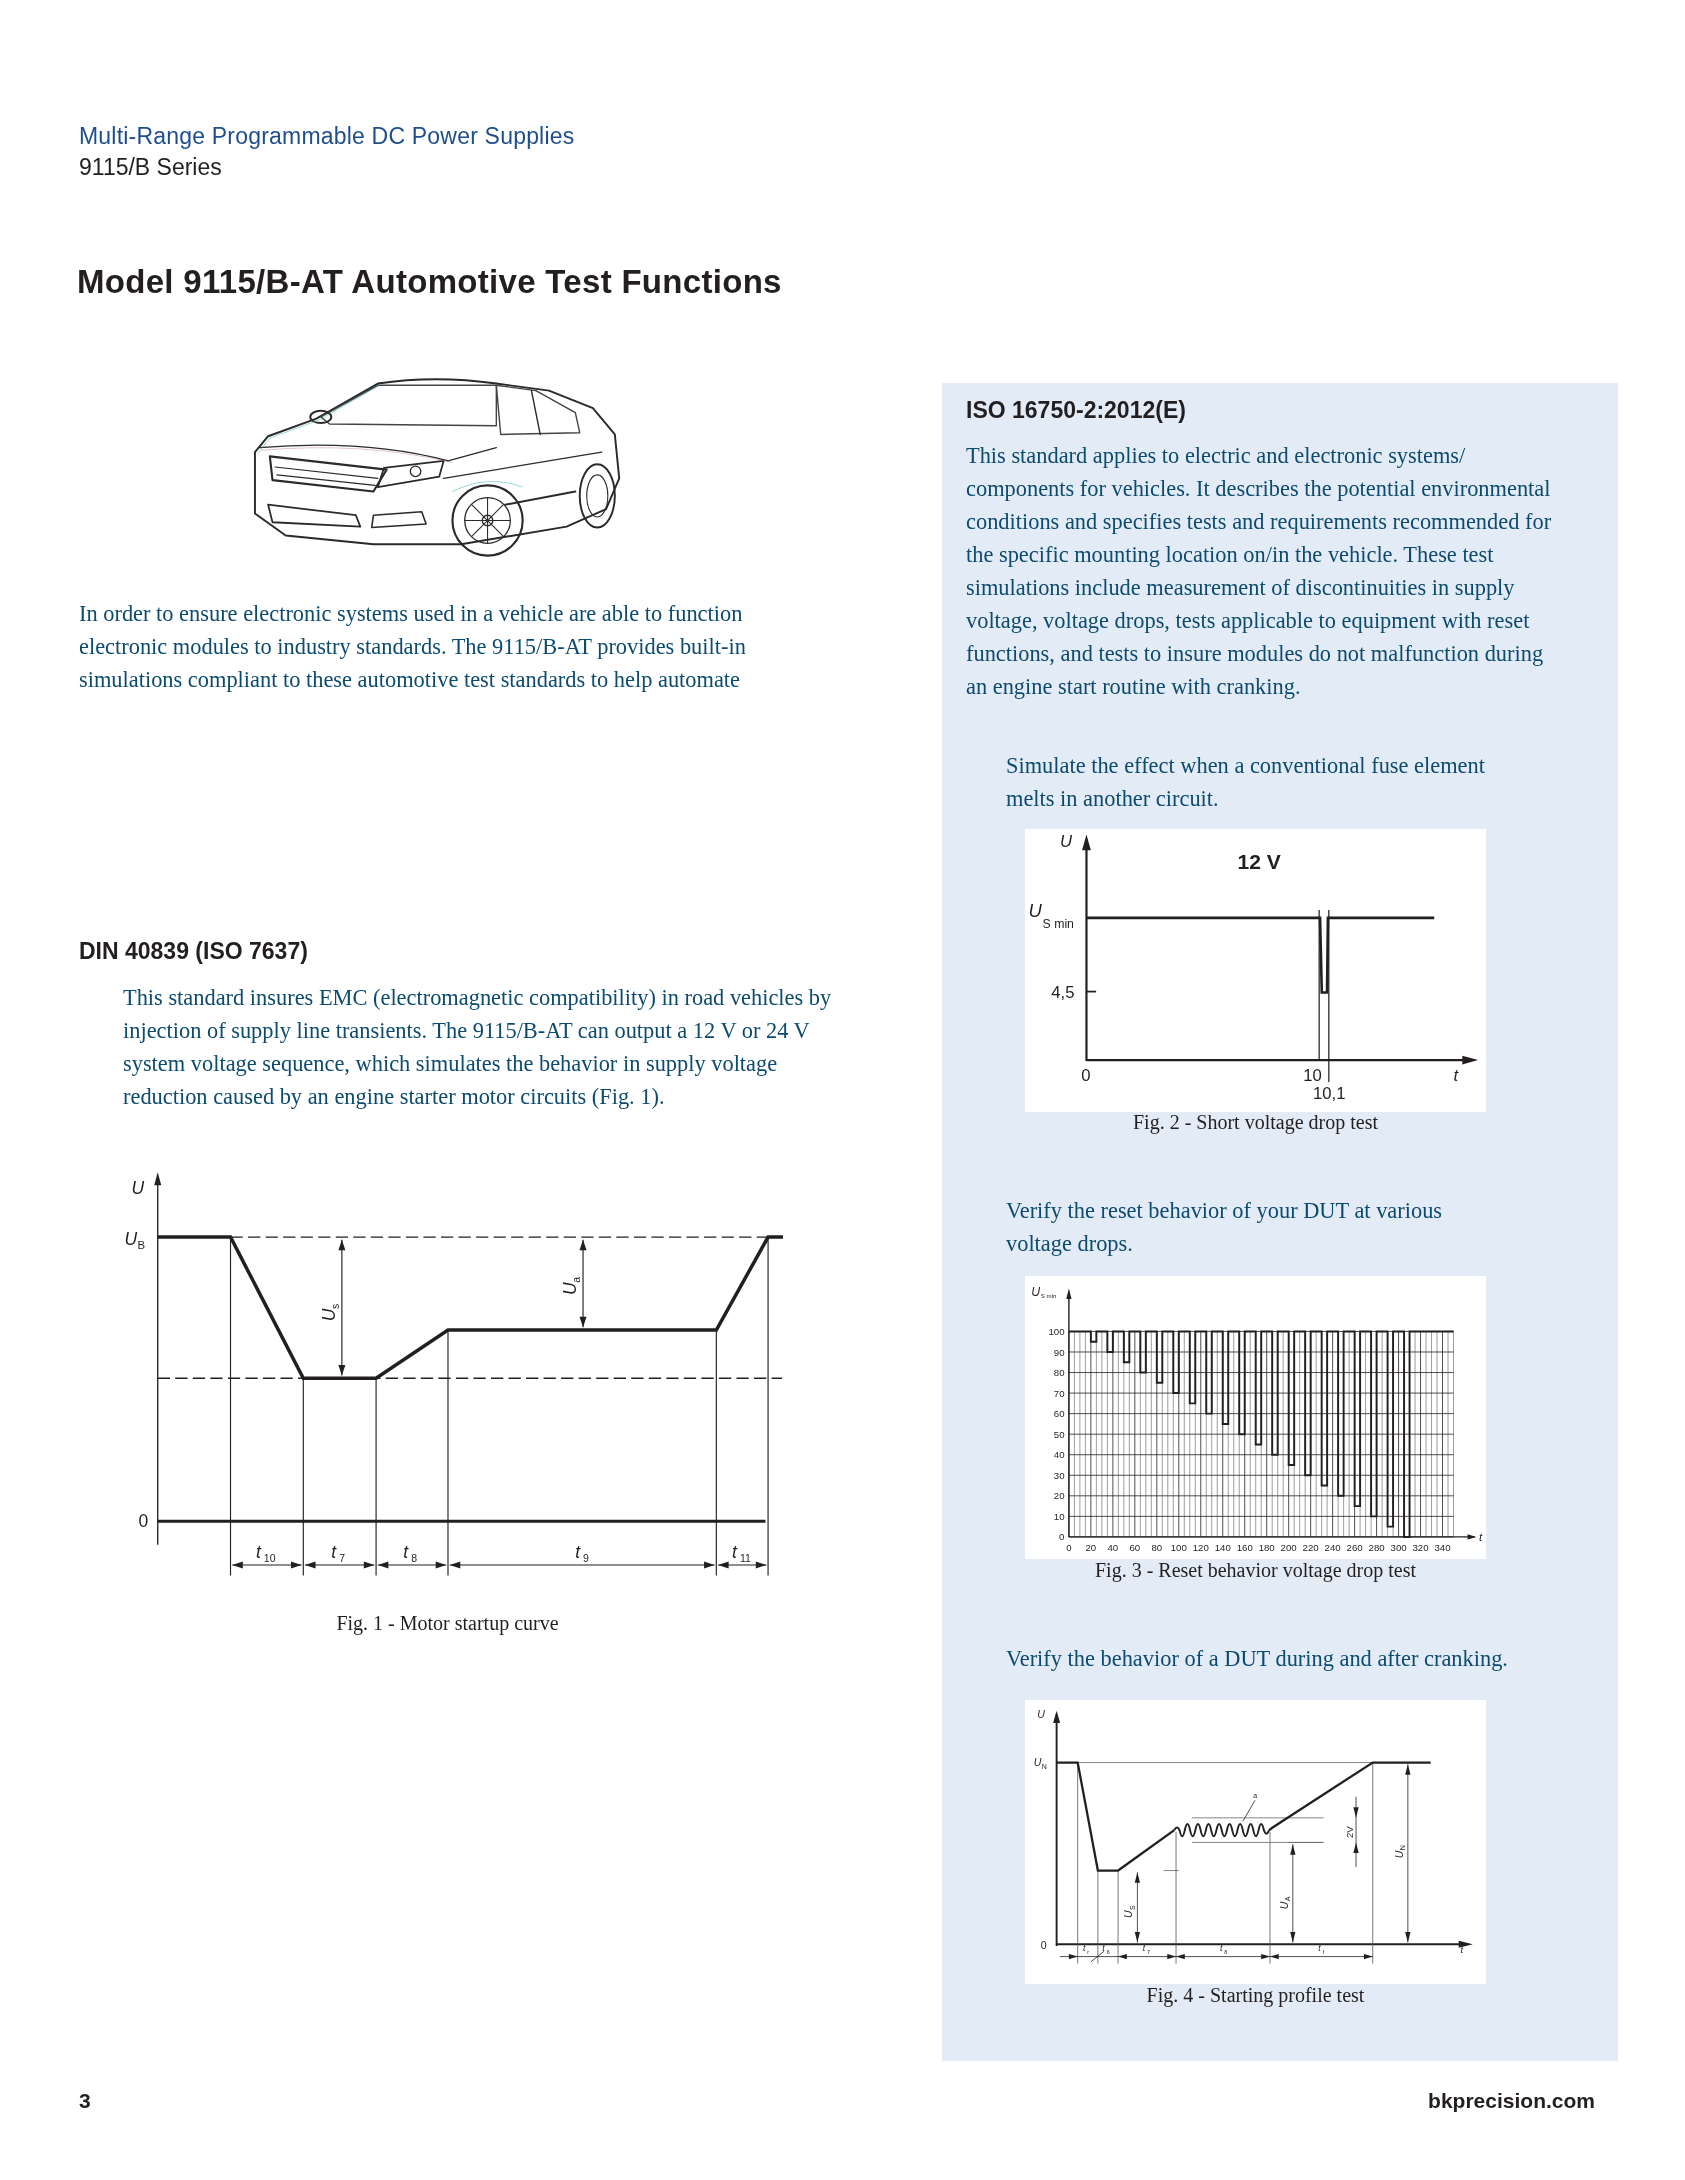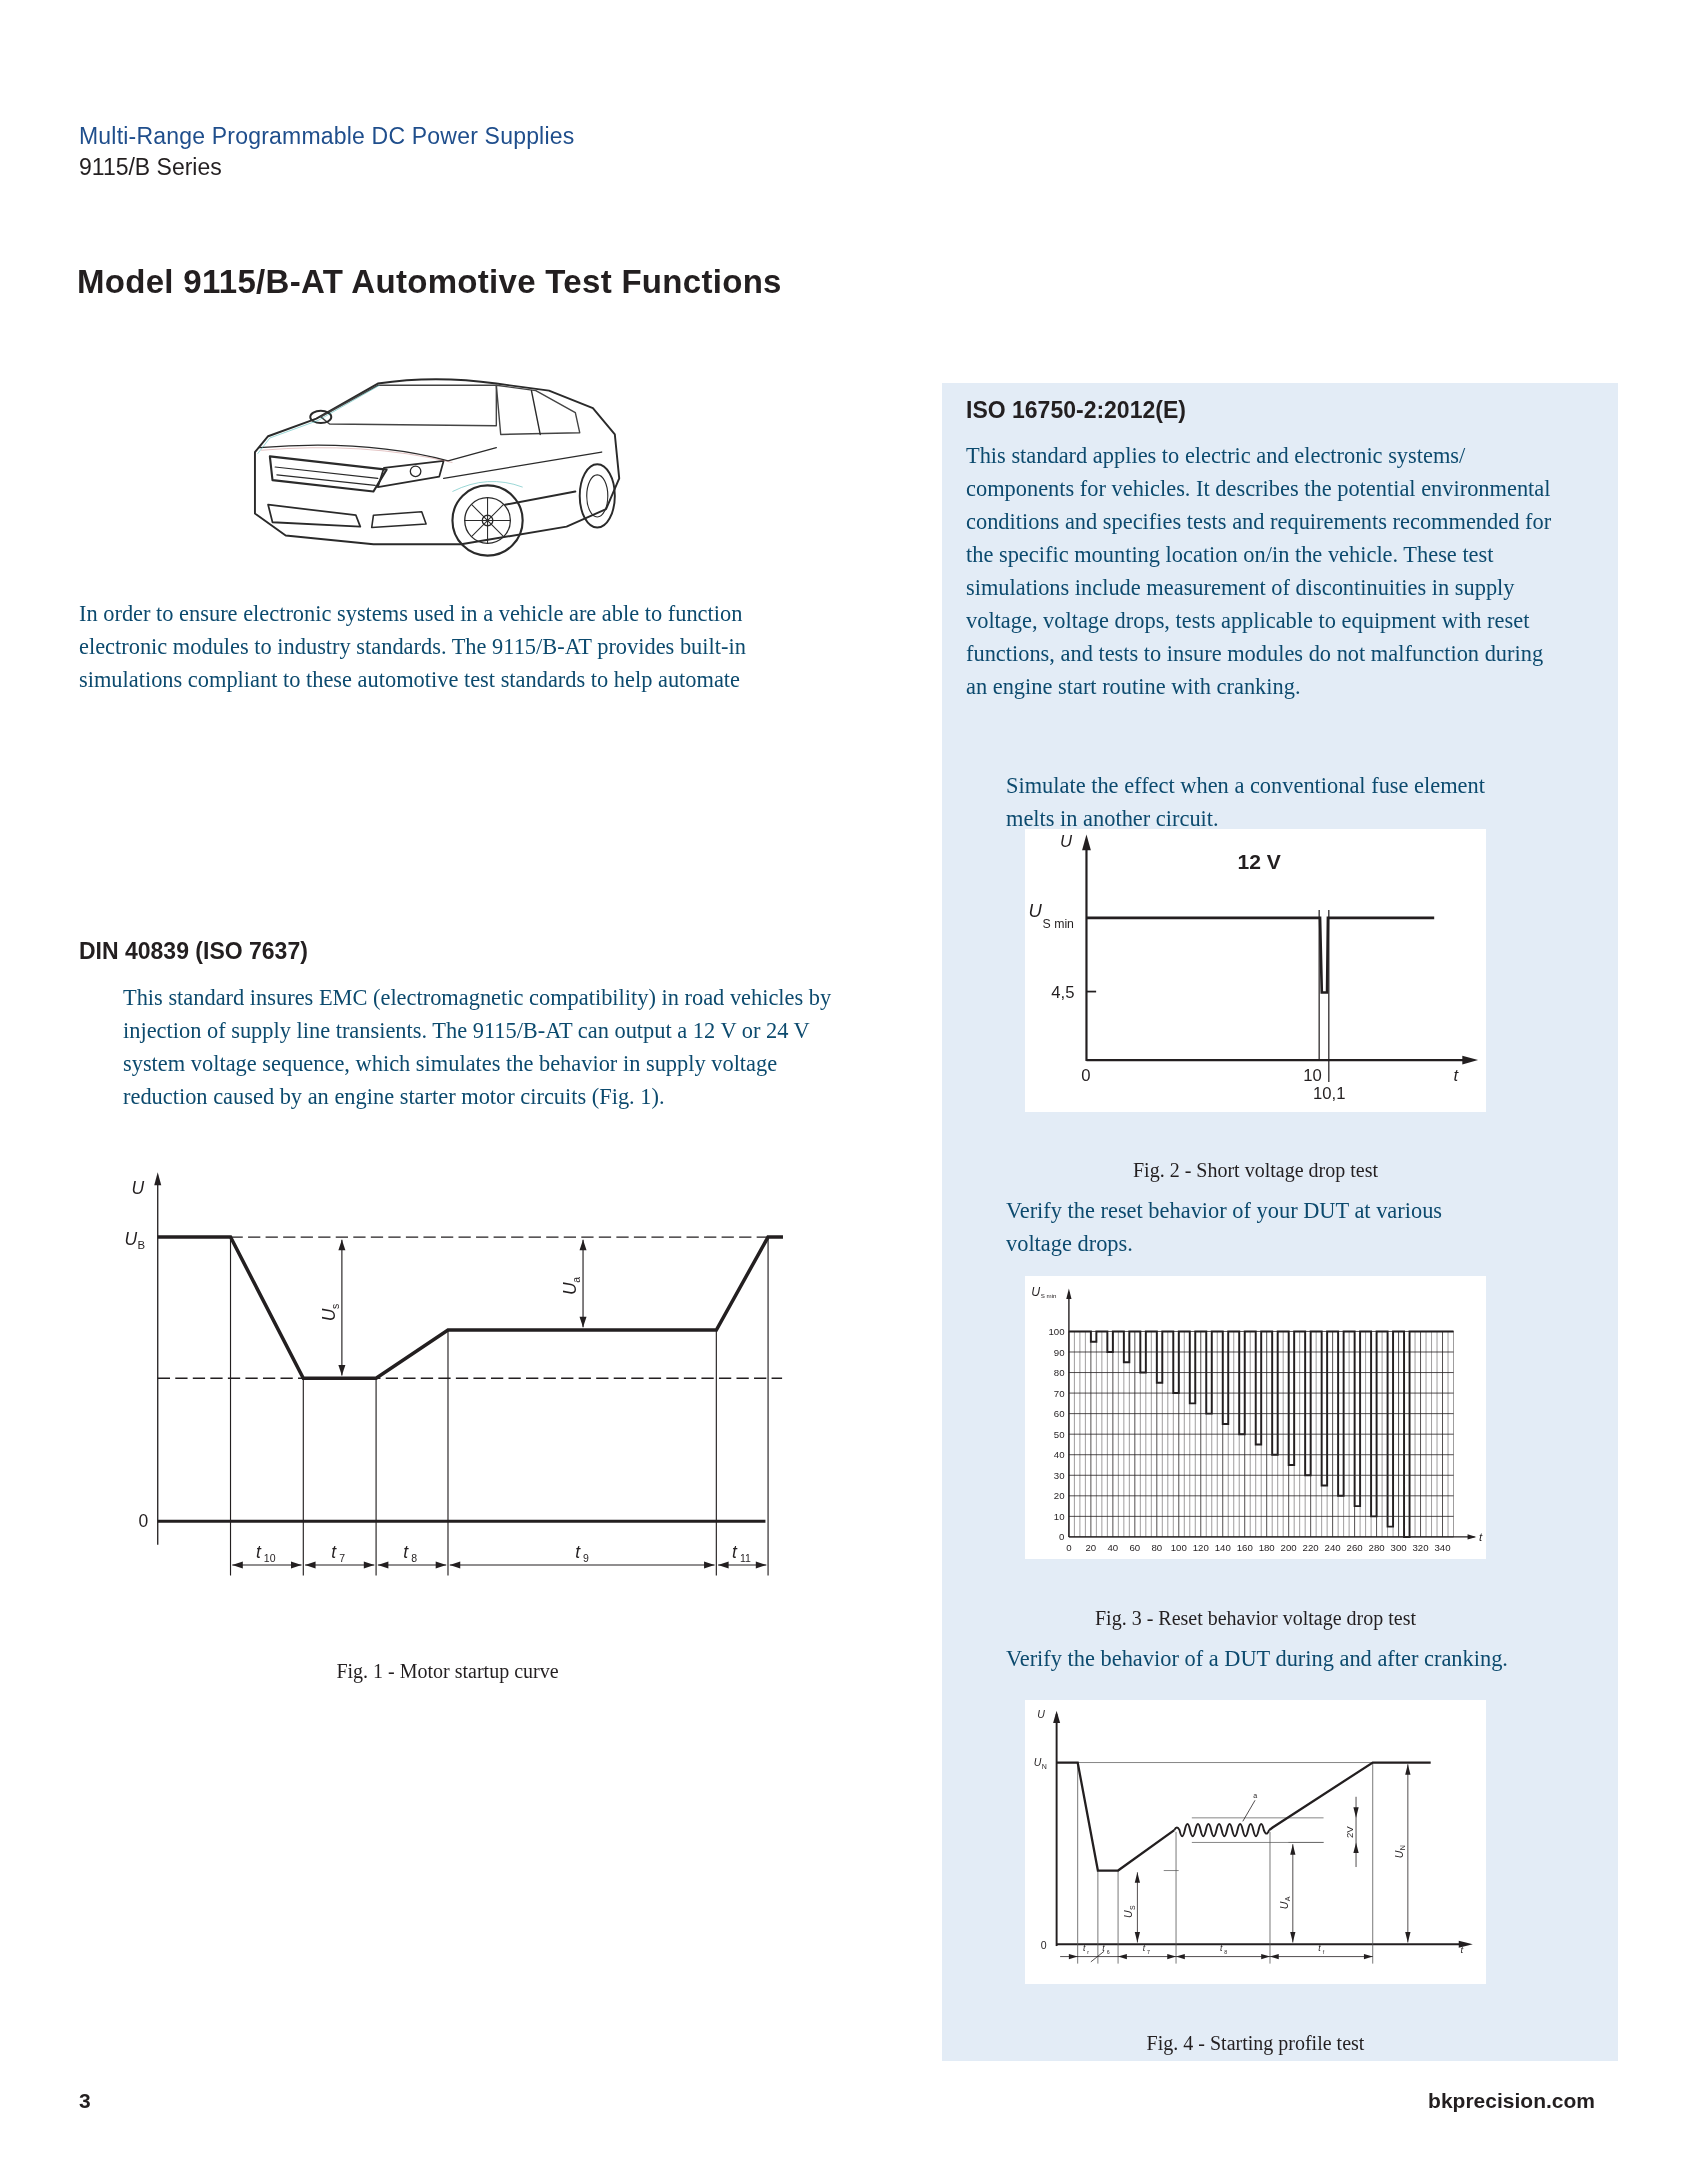--- a/index.html
+++ b/index.html
@@ -5,21 +5,21 @@
   html, body { margin: 0; padding: 0; background: #ffffff; }
   body { width: 1685px; height: 2180px; position: relative; overflow: hidden; font-family: "Liberation Serif", serif; color: #231f20; }
   .abs { position: absolute; }
   .header-series { left: 79px; top: 123px; font-size: 23px; color: #1f4e8c; font-family: "Liberation Sans", sans-serif; letter-spacing: 0.2px; }
   .header-model { left: 79px; top: 154px; font-size: 23px; color: #231f20; font-family: "Liberation Sans", sans-serif; }
   .page-title { left: 77px; top: 263px; font-size: 33px; font-weight: bold; font-family: "Liberation Sans", sans-serif; color: #231f20; letter-spacing: 0.3px; }
   .body-text { font-size: 22.4px; line-height: 33px; color: #0c4a6e; font-family: "Liberation Serif", serif; }
   .section-head { font-family: "Liberation Sans", sans-serif; font-weight: bold; font-size: 23px; color: #231f20; }
   .panel { left: 942px; top: 383px; width: 676px; height: 1678px; background: #e3ecf6; }
   .chart-box { background: #ffffff; }
-  .caption { font-size: 20px; color: #231f20; text-align: center; font-family: "Liberation Serif", serif; margin-top: 48px; }
+  .caption { font-size: 20px; color: #231f20; text-align: center; font-family: "Liberation Serif", serif; }
   .footer { font-family: "Liberation Sans", sans-serif; font-weight: bold; font-size: 21px; color: #231f20; }
   svg text { font-family: "Liberation Sans", sans-serif; }
 </style>
 </head>
 <body>
 
 <div class="abs header-series">Multi-Range Programmable DC Power Supplies</div>
 <div class="abs header-model">9115/B Series</div>
 <div class="abs page-title">Model 9115/B-AT Automotive Test Functions</div>
 
@@ -169,21 +169,21 @@
   <div>This standard applies to electric and electronic systems/</div>
   <div>components for vehicles. It describes the potential environmental</div>
   <div>conditions and specifies tests and requirements recommended for</div>
   <div>the specific mounting location on/in the vehicle. These test</div>
   <div>simulations include measurement of discontinuities in supply</div>
   <div>voltage, voltage drops, tests applicable to equipment with reset</div>
   <div>functions, and tests to insure modules do not malfunction during</div>
   <div>an engine start routine with cranking.</div>
 </div>
 
-<div class="abs body-text" style="left:1006px; top:749px; width:597px;margin-top:20px;">
+<div class="abs body-text" style="left:1006px; top:749px; width:597px;">
   <div>Simulate the effect when a conventional fuse element</div>
   <div>melts in another circuit.</div>
 </div>
 
 <div class="abs chart-box" style="left:1025px; top:829px; width:461px; height:283px;">
   <svg width="461" height="283" viewBox="0 0 525 322">
     <g stroke="#231f20" fill="none">
       <line x1="70" y1="14" x2="70" y2="264" stroke-width="2.5"></line>
       <polygon points="65,24 70,6 75,24" fill="#231f20" stroke="none"></polygon>
       <line x1="70" y1="263" x2="508" y2="263" stroke-width="2.5"></line>

